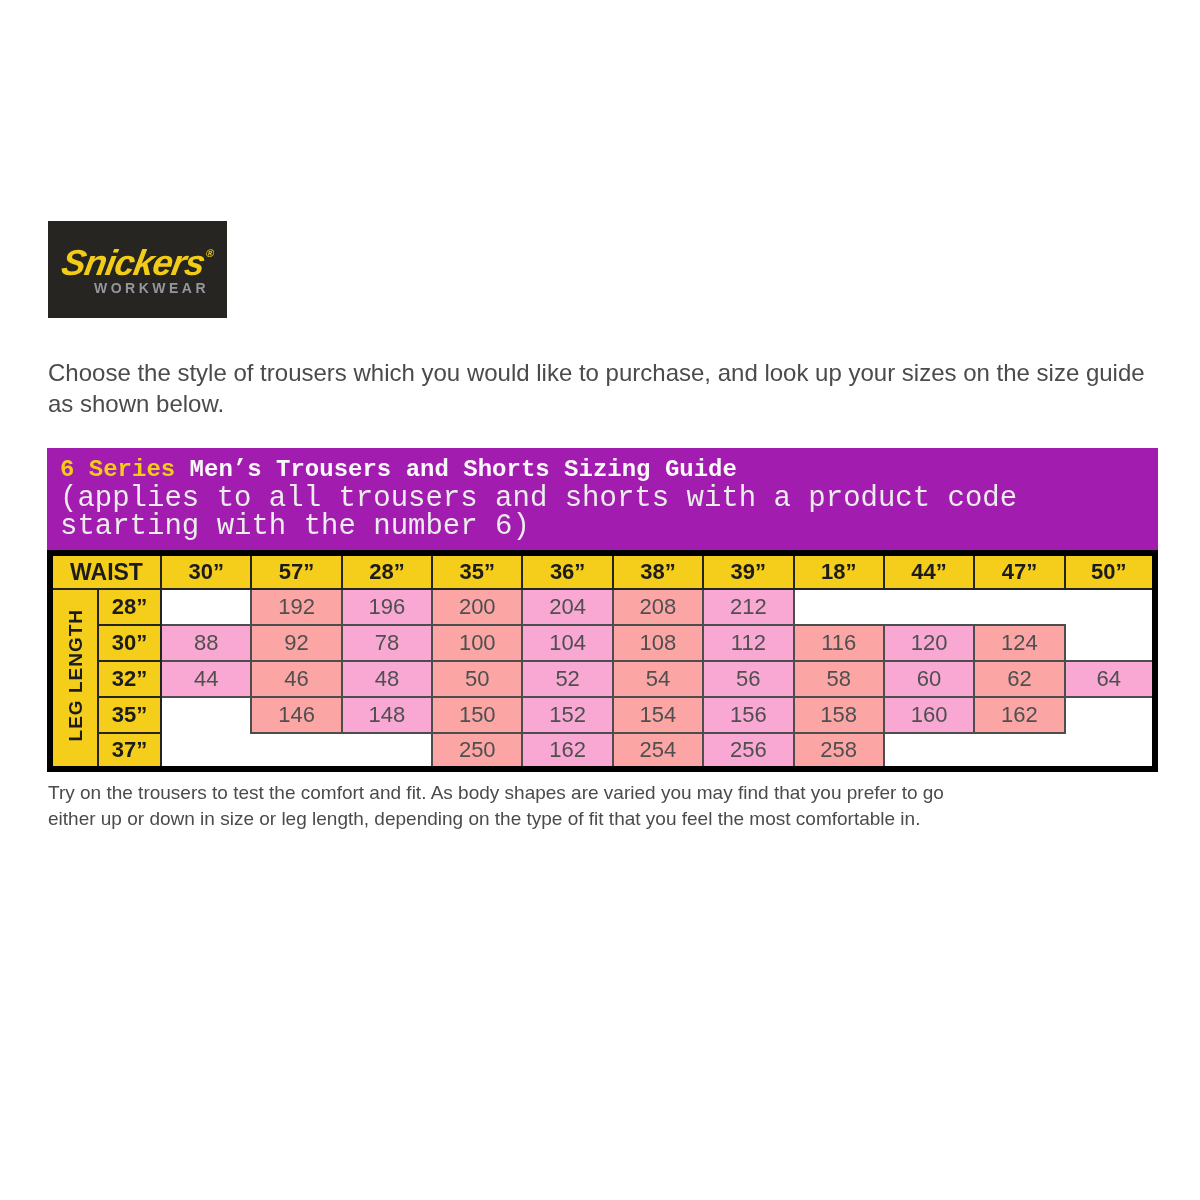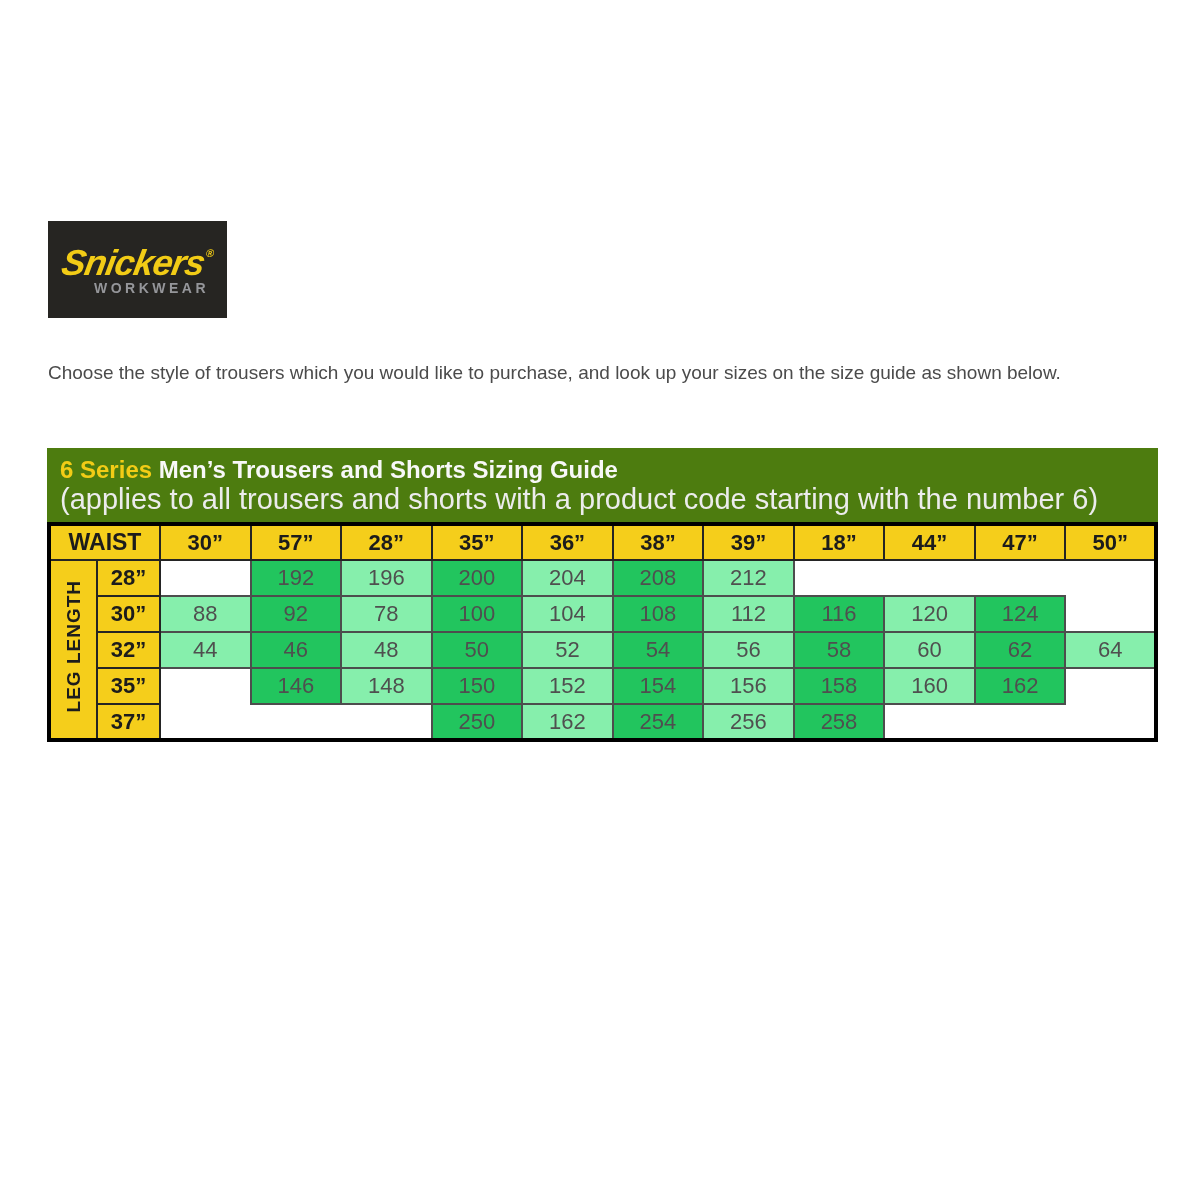--- a/index.html
+++ b/index.html
@@ -45,59 +45,60 @@
     letter-spacing: 3.5px;
     margin-left: 28px;
     line-height: 1;
   }
 
   
   .intro {
     position: absolute;
     left: 48px; top: 357px;
     width: 1115px;
-    font-size: 19px;
+    font-size: 24px;
     line-height: 31px;
     color: #4b4b4b;
   }
   .intro .bold-line {
     font-weight: bold;
     color: #2d2d2d;
   }
 
   
   .guide {
     position: absolute;
     left: 47px; top: 448px;
     width: 1111px;
   }
   .guide-header {
-    background: #4d7c0f;
+    background: #a21caf;
     color: #ffffff;
     padding: 7px 9px 9px 13px;
+    font-family: Liberation Mono, monospace;
   }
   .gh-line1 {
     font-size: 24px;
     font-weight: bold;
     line-height: 30px;
     color: #f8f8f8;
   }
   .gh-series { color: #f2cc16; }
   .gh-line2 {
     font-size: 29px;
     font-weight: normal;
     line-height: 28px;
     color: #ececec;
   }
 
   table.size-table {
     width: 100%;
     border-collapse: collapse;
     table-layout: fixed;
-    border: 4px solid #000000;
+    border: 6px solid #000000;
   }
   .size-table td, .size-table th {
     height: 36px;
     text-align: center;
     vertical-align: middle;
     padding: 0;
     overflow: hidden;
   }
   .yellow {
     background: #f5ce1b;
@@ -106,22 +107,22 @@
     font-weight: bold;
     font-size: 22px;
   }
   th.waist-label { font-size: 23px; }
   .cell {
     font-size: 22px;
     font-weight: normal;
     color: #4f4f4f;
     border: 2px solid #4d4d4d;
   }
-  .cell.light { background: #86efac; }
-  .cell.dark  { background: #22c55e; }
+  .cell.light { background: #f9a8d4; }
+  .cell.dark  { background: #fca5a5; }
   .cell.empty {
     background: #ffffff;
     border: none;
   }
   td.leg-rot {
     width: 48px;
   }
   td.leg-rot span {
     display: inline-block;
     writing-mode: vertical-rl;
@@ -263,14 +264,18 @@
             <td class="cell light">256</td>
             <td class="cell dark">258</td>
             <td class="cell empty"></td>
             <td class="cell empty"></td>
             <td class="cell empty"></td>
           </tr>
         </tbody>
     </table>
   </div>
 
+  <div class="footer-note">
+    <div>Try on the trousers to test the comfort and fit. As body shapes are varied you may find that you prefer to go</div>
+    <div>either up or down in size or leg length, depending on the type of fit that you feel the most comfortable in.</div>
+  </div>
 
 </div>
 
 </body></html>

